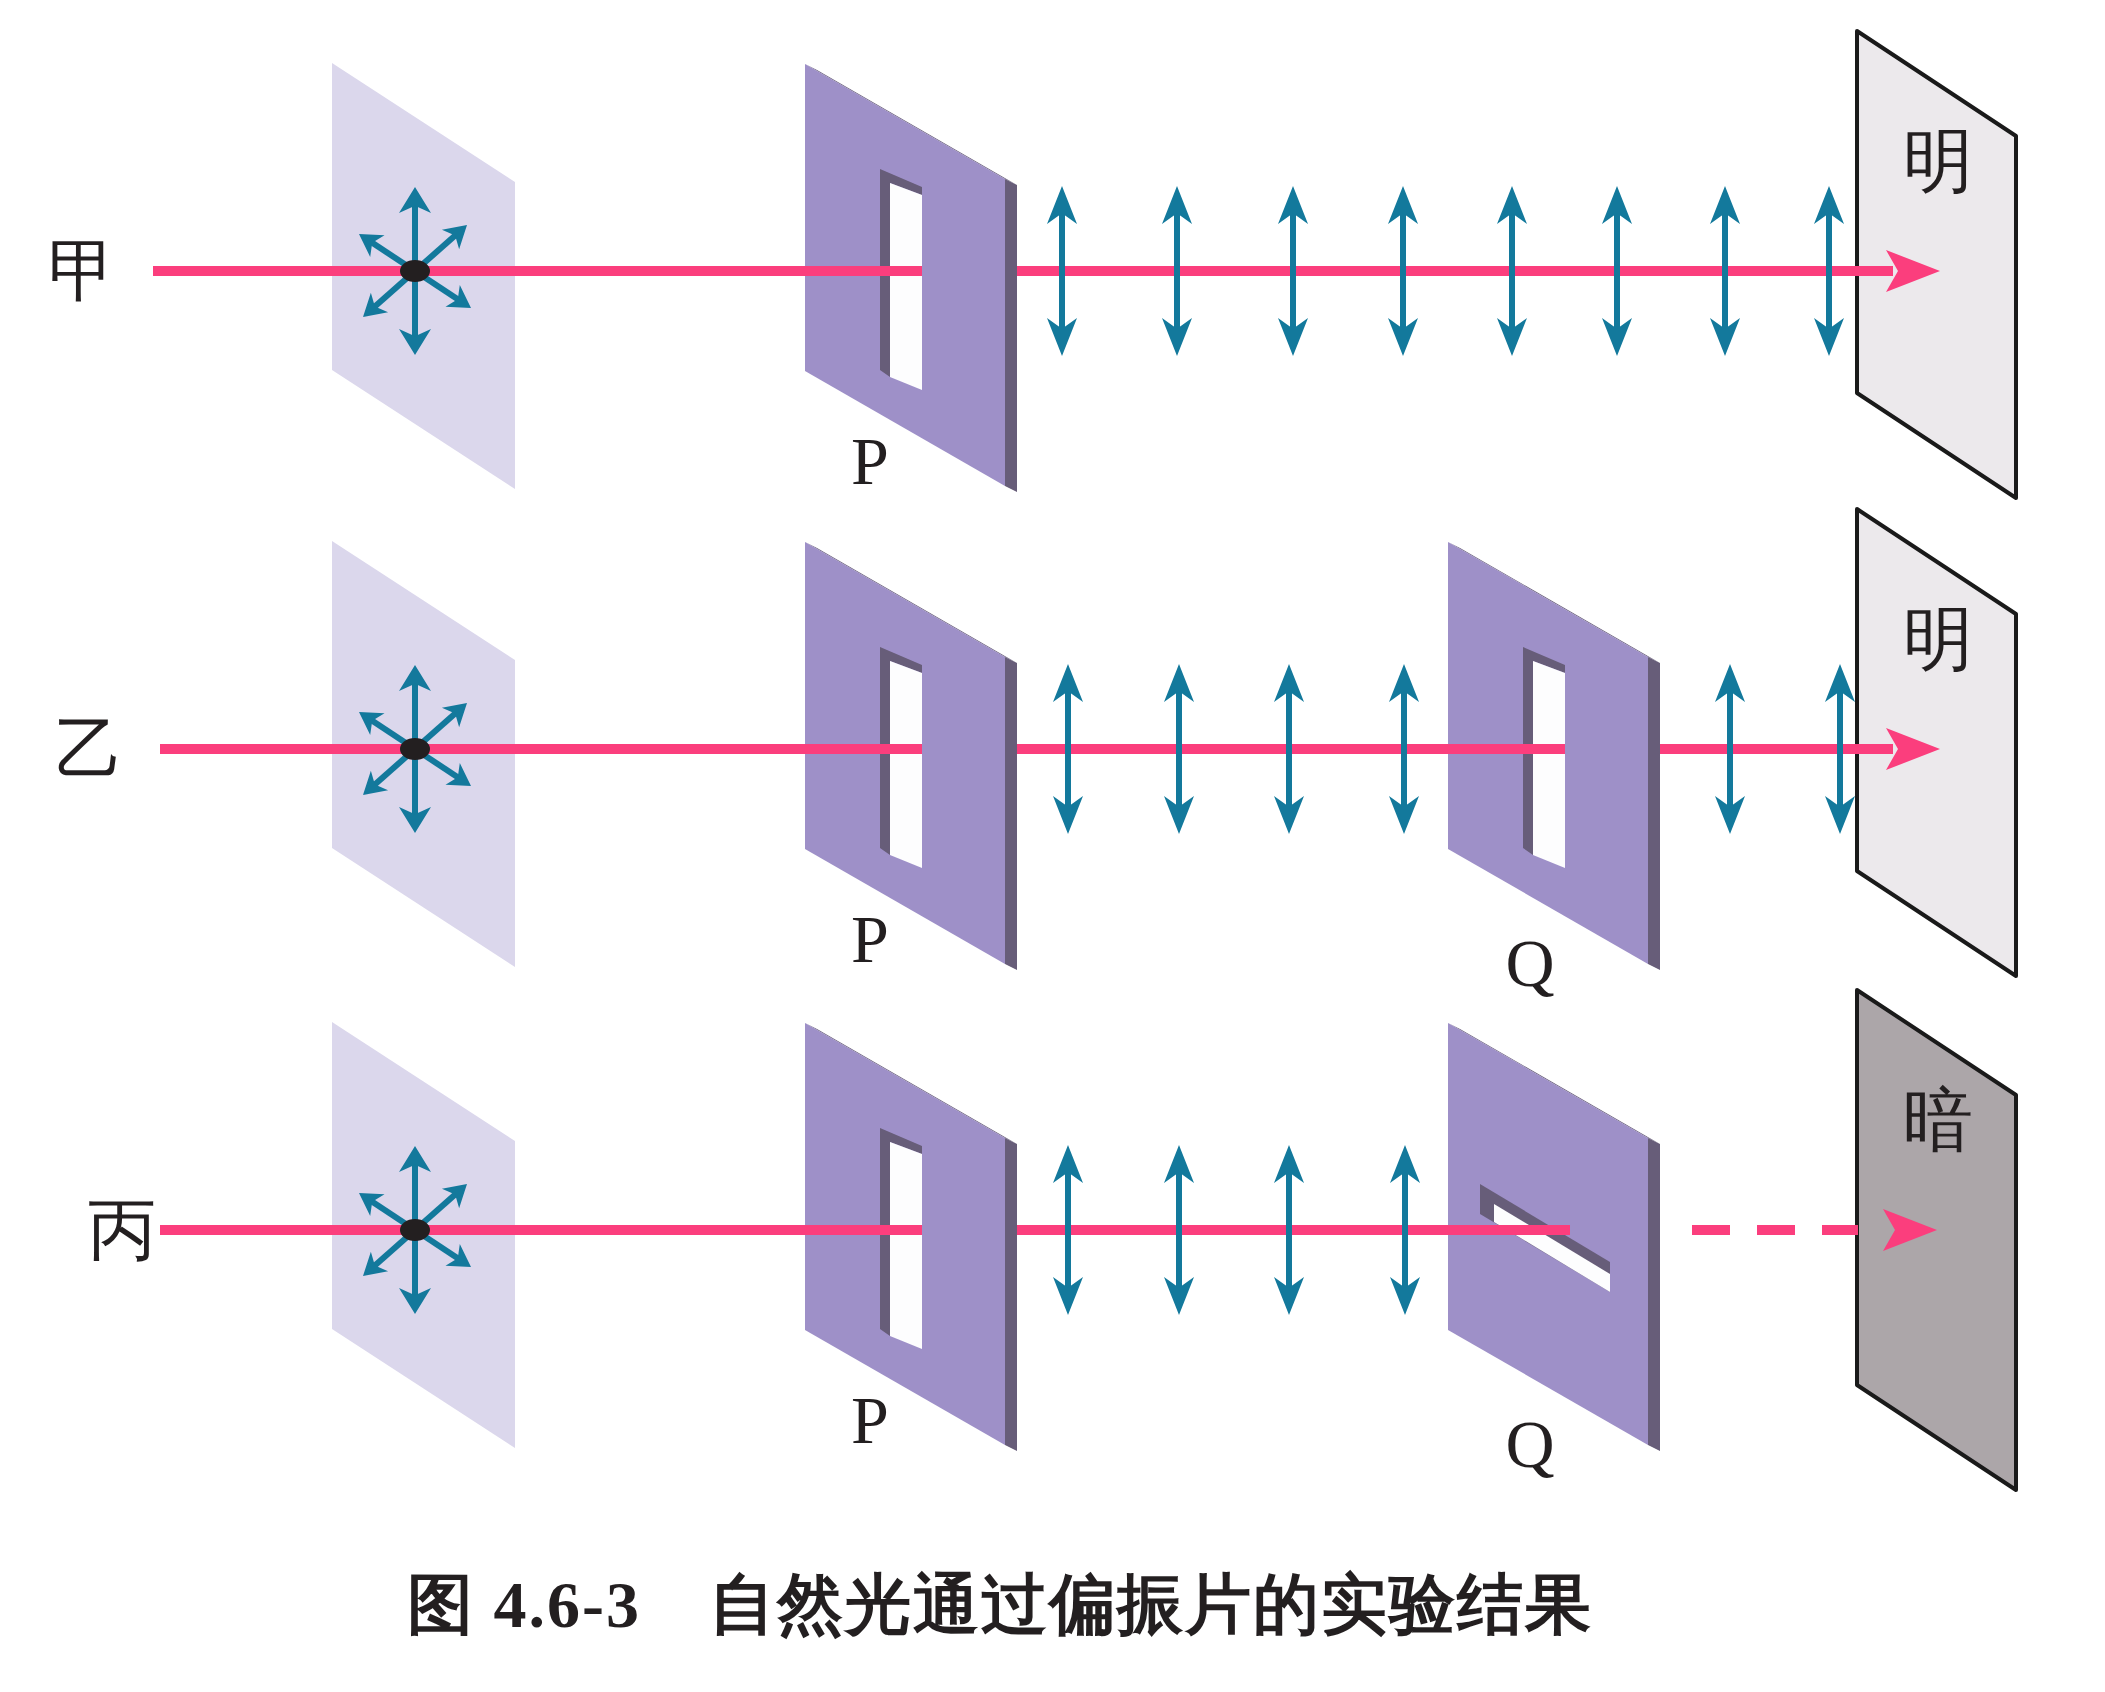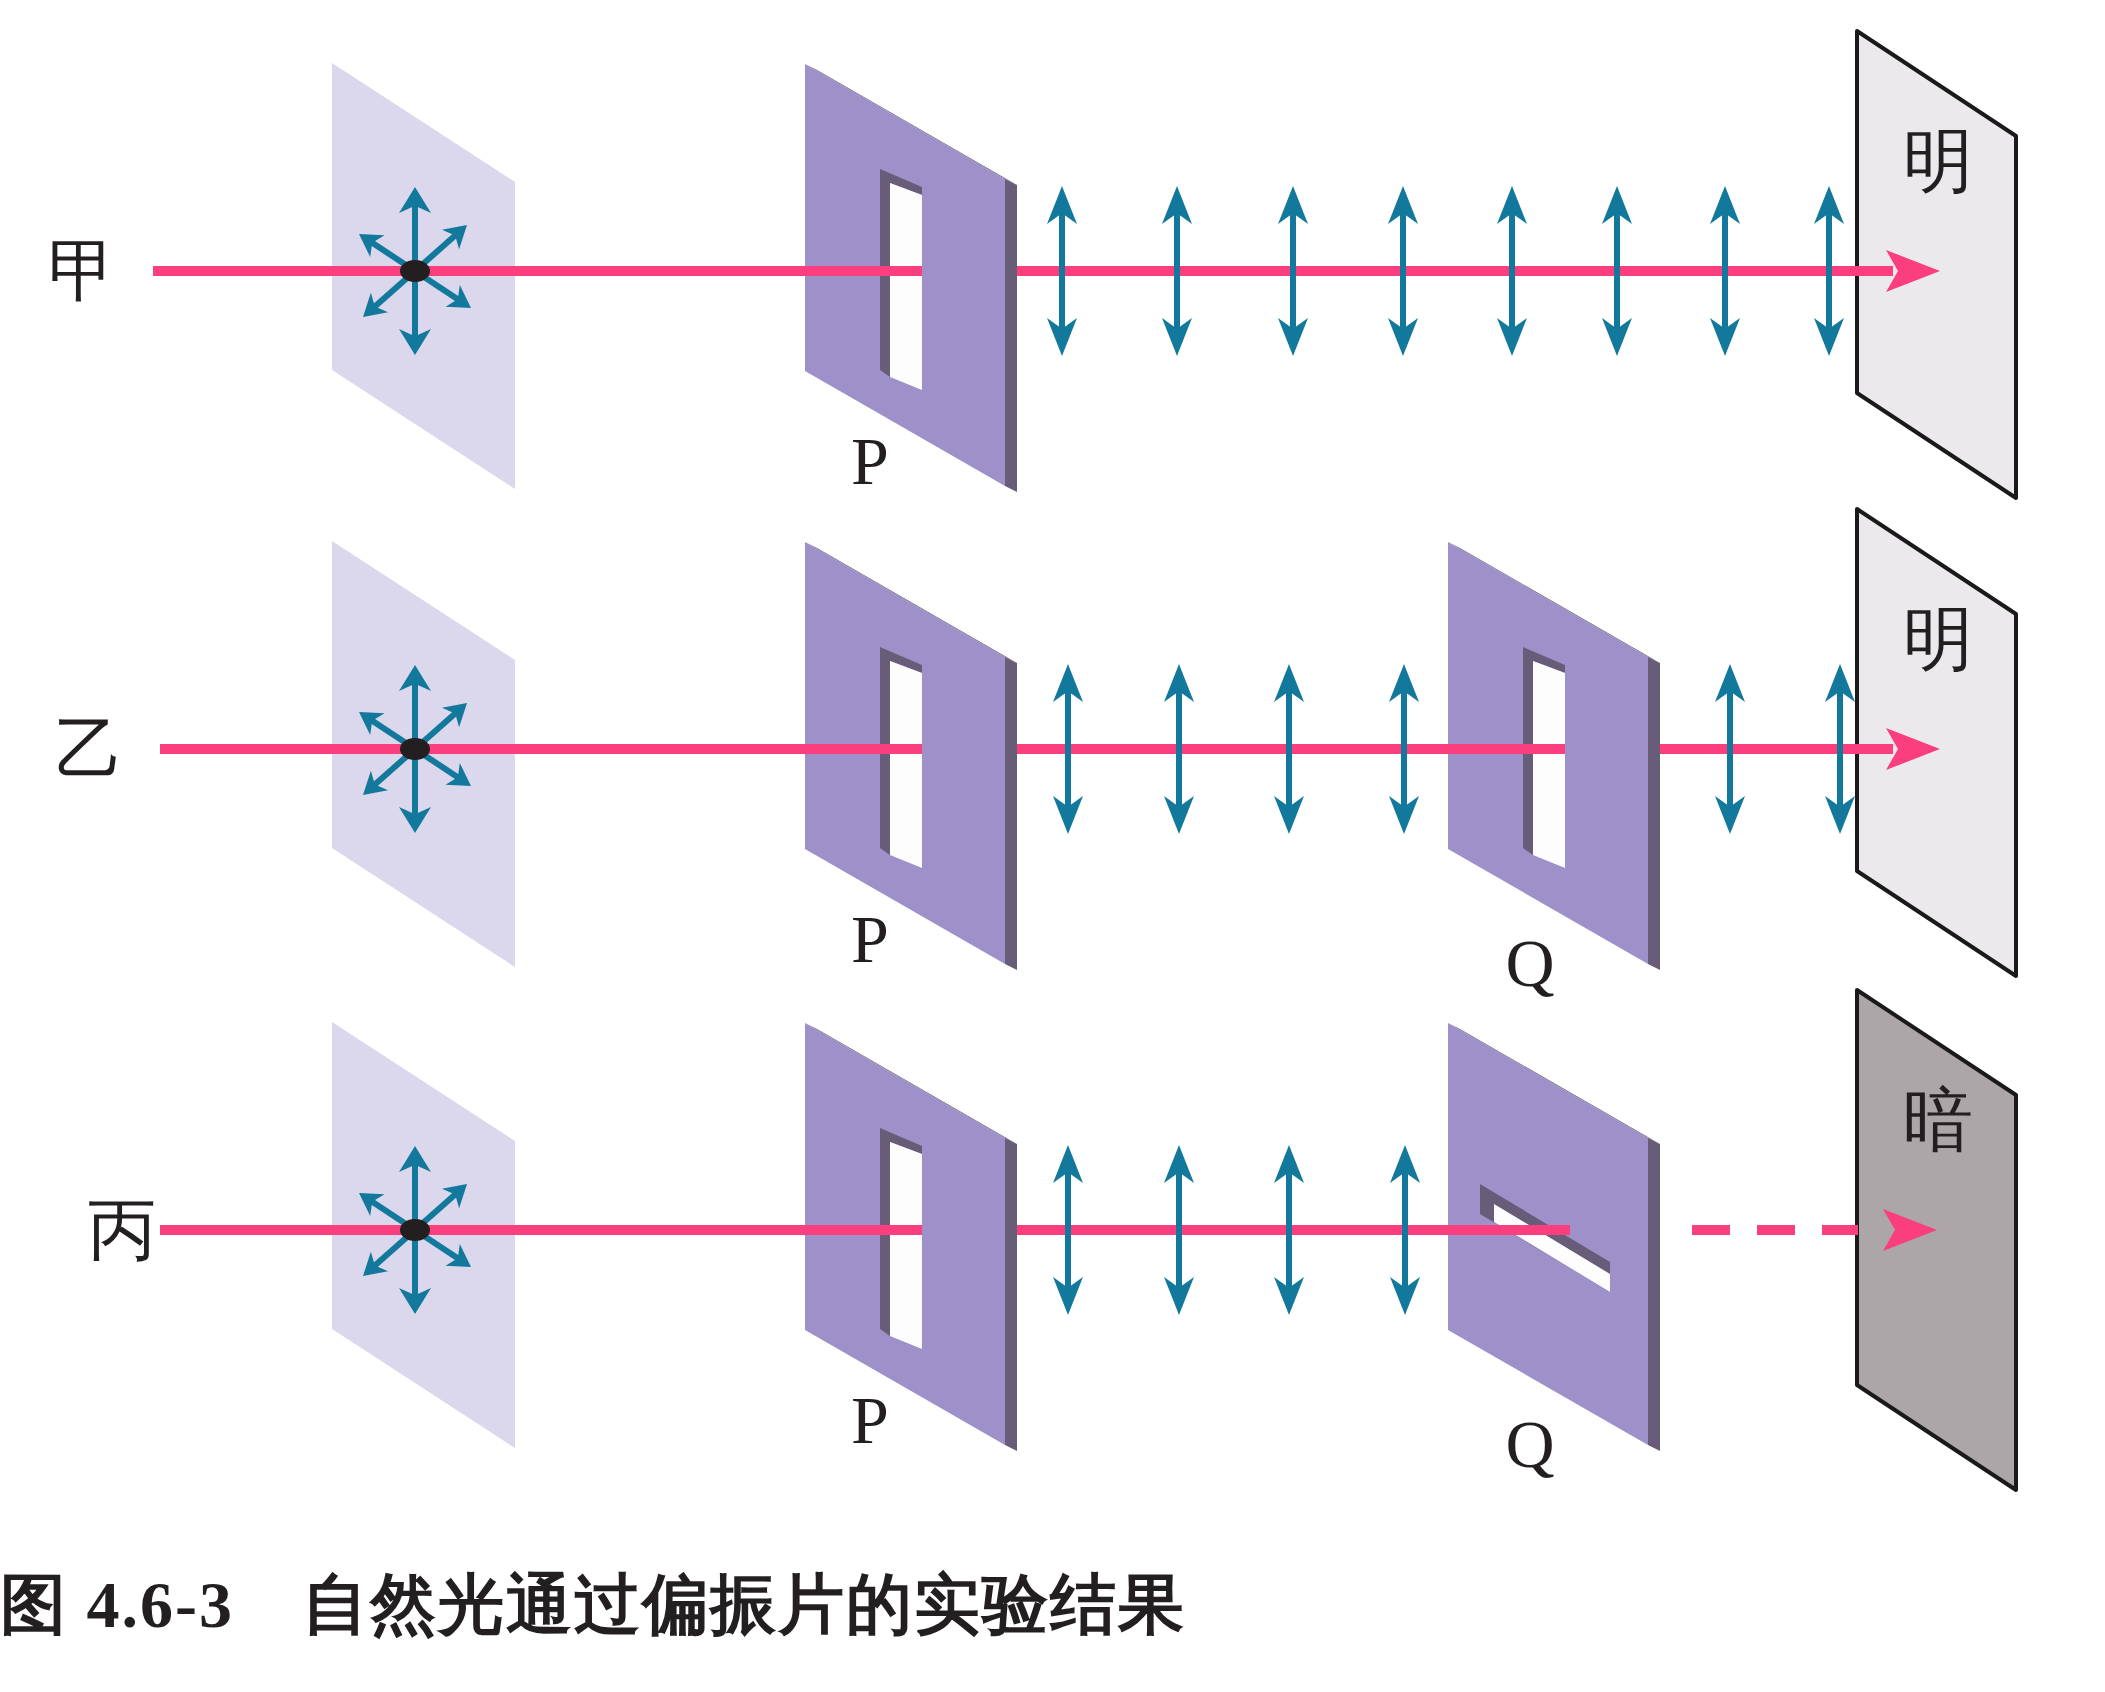--- a/index.html
+++ b/index.html
@@ -7,21 +7,21 @@
     position:relative;
     width:2105px;height:1692px;
     background:#ffffff;
     font-family:"Liberation Serif","DejaVu Serif",serif;
     overflow:hidden;
   }
   #diagram{position:absolute;left:0;top:0;}
   #caption{
     position:absolute;
     left:0;top:1560px;width:2000px;
-    text-align:left;
+    text-align:center;
     font-size:66px;
     font-weight:bold;
     color:#231f20;
     letter-spacing:2px;
     font-family:"Liberation Serif","DejaVu Serif",serif;
   }
 </style>
 </head>
 <body>
 

